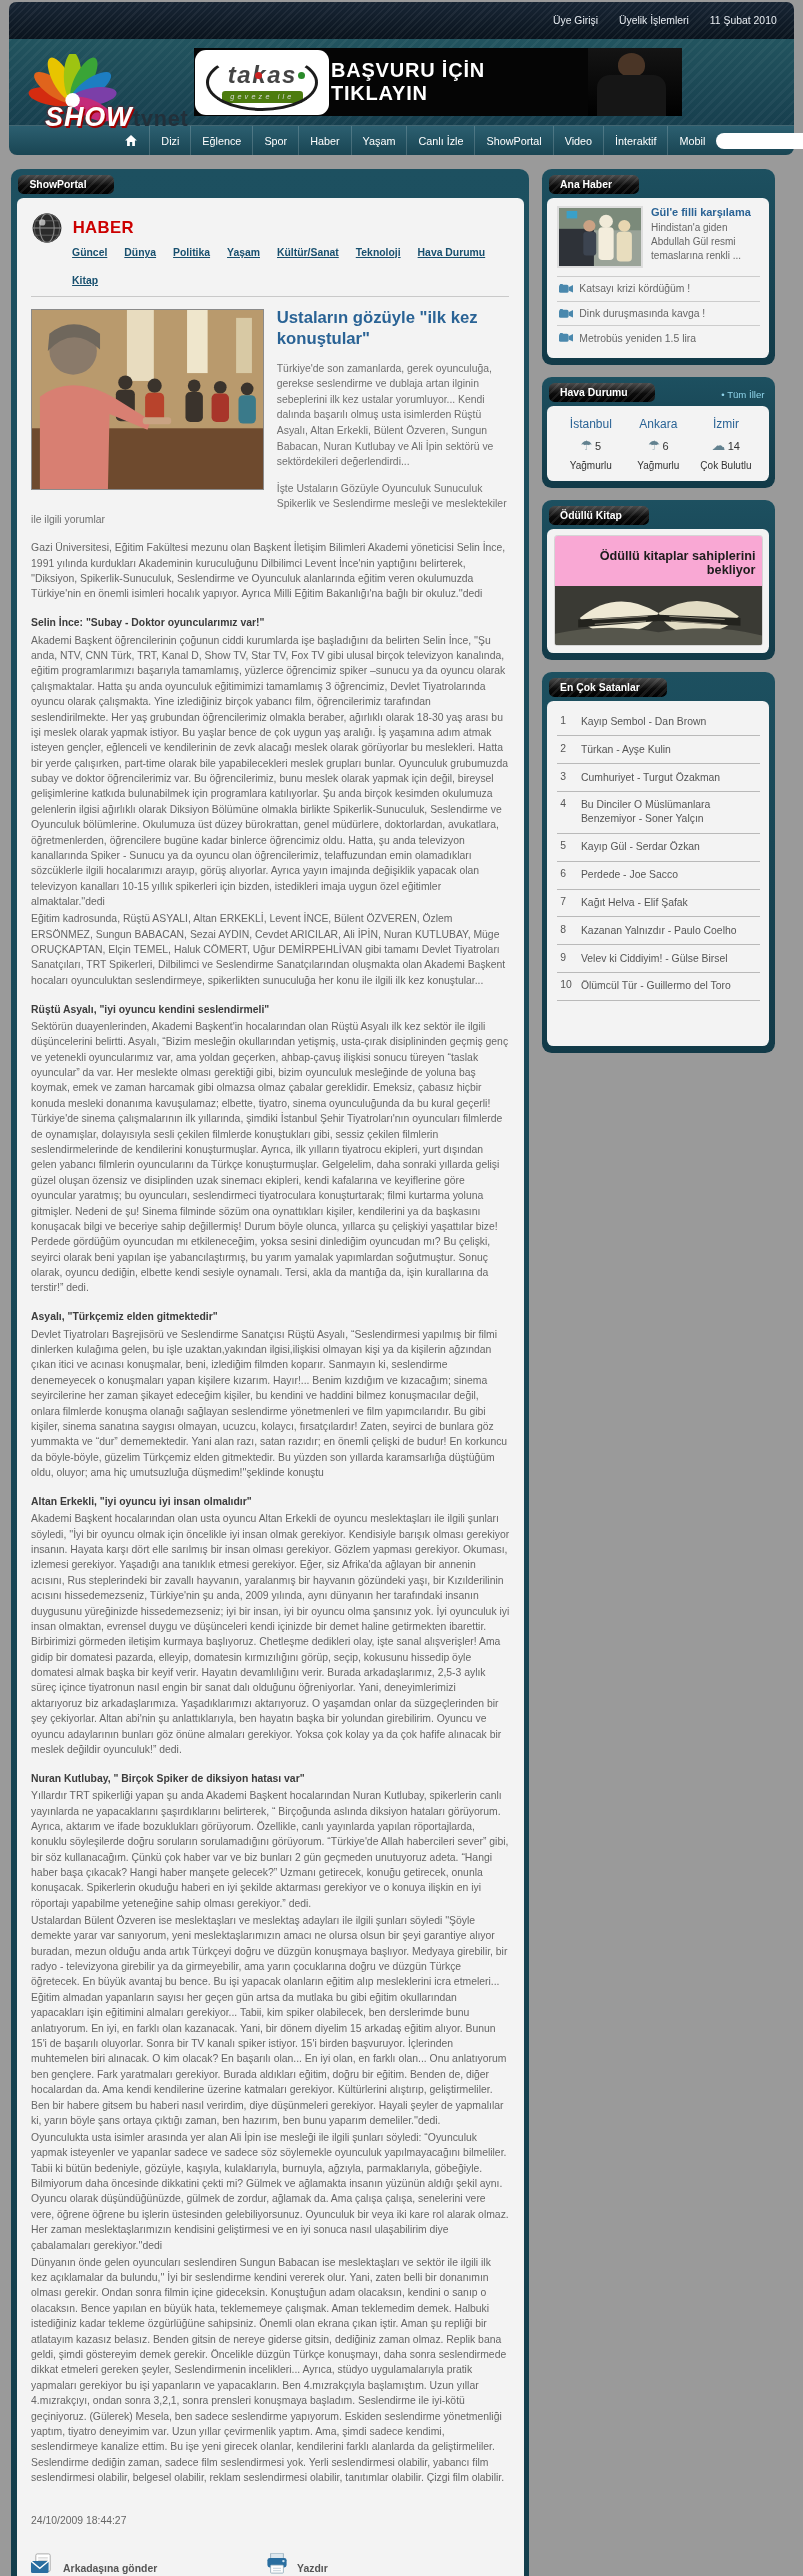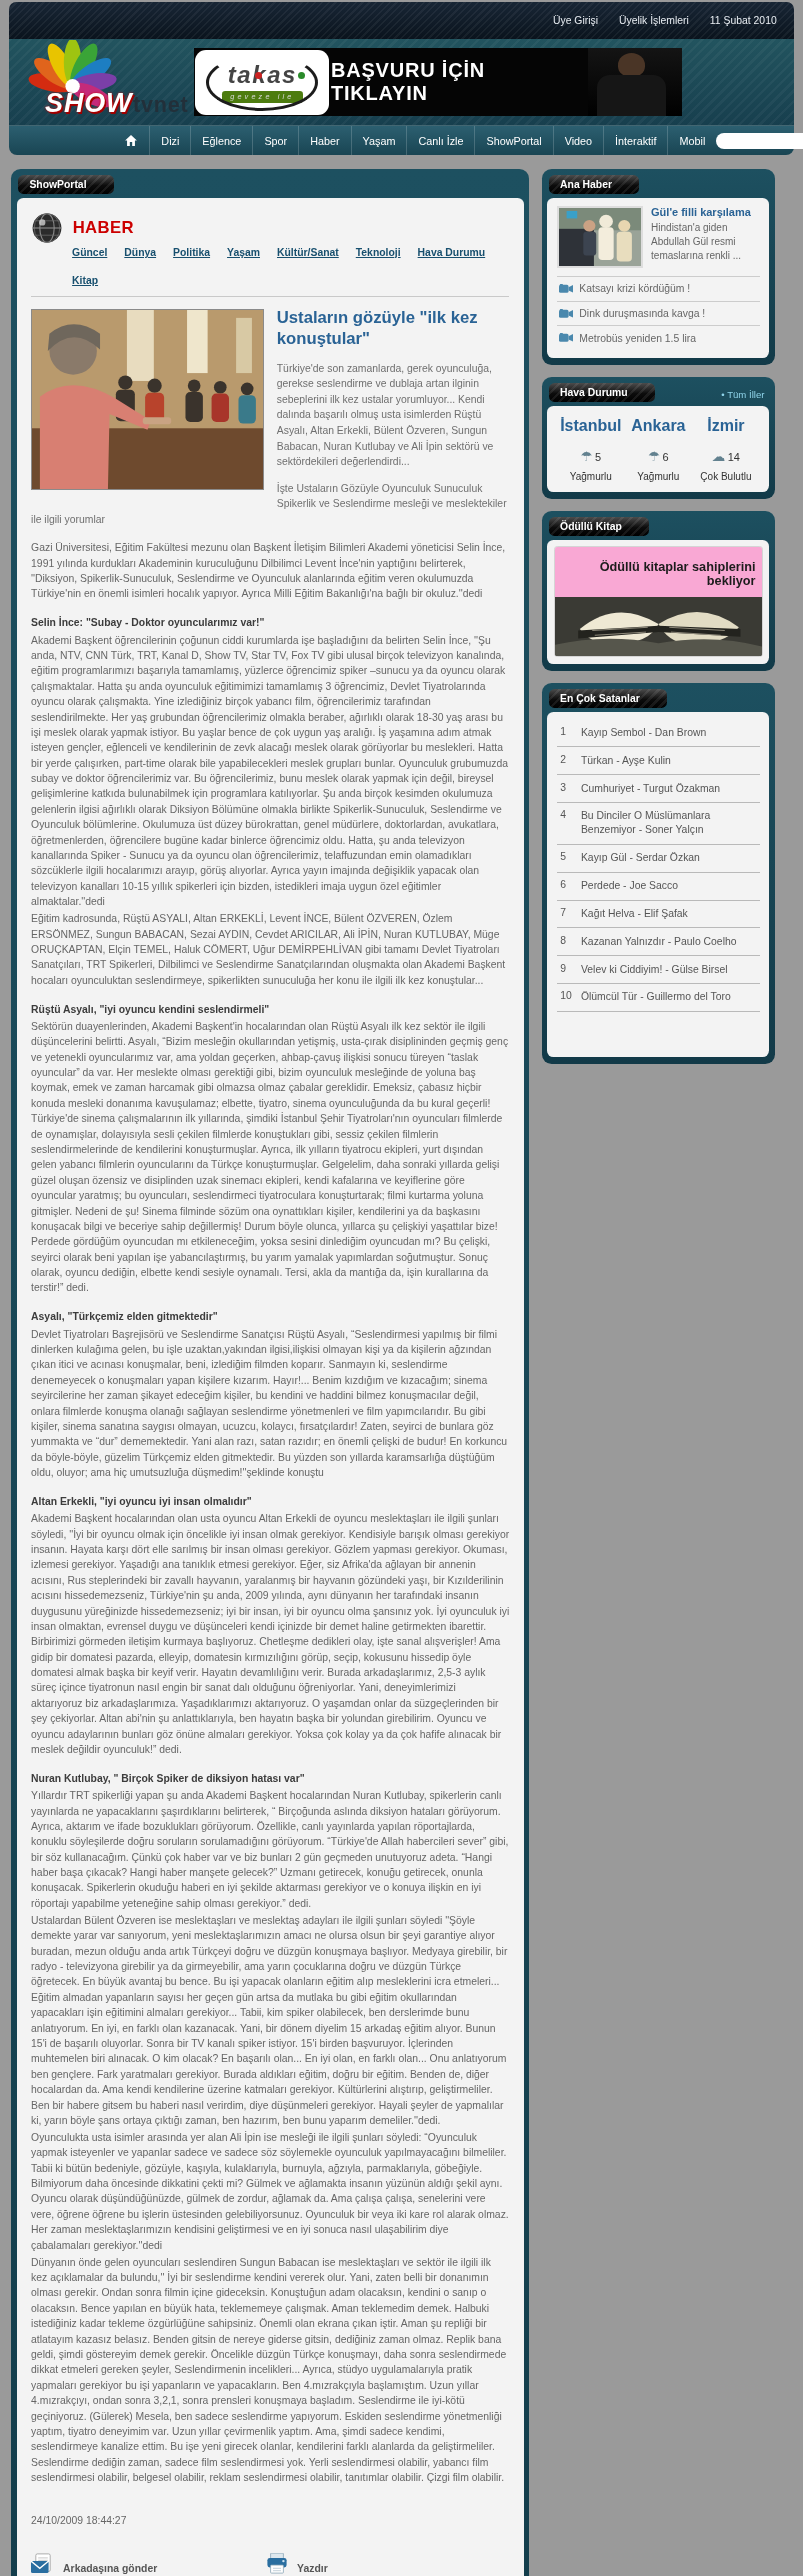--- a/index.html
+++ b/index.html
@@ -18,21 +18,21 @@
   }
   .topbar a { color:#e8edf2; text-decoration:none; cursor:pointer; }
 
   
   .header {
     height:86px; position:relative;
     background:
       repeating-linear-gradient(135deg, rgba(255,255,255,.04) 0 2.4px, transparent 2.4px 7.2px),
       linear-gradient(#22545f,#173f4e);
   }
-  .logo { position:absolute; left:14.3px; top:1px; width:163px; height:83px; }
+  .logo { position:absolute; left:14.3px; top:15px; width:163px; height:83px; }
   .logo .brandword { position:absolute; left:22px; top:48px; font-size:27px; font-weight:bold;
     color:#fff; letter-spacing:0.8px; text-shadow:0 0 2.4px #c00, 1.6px 1.6px 0 #900; font-style:italic; }
   .logo .brandsuffix { position:absolute; left:110px; top:53px; font-size:21.5px; color:#22303a;
     font-weight:bold; letter-spacing:0.8px; }
   .banner { position:absolute; left:185px; top:8.8px; width:488px; height:68px; background:#050505;
     display:flex; align-items:stretch; overflow:hidden; cursor:pointer; }
   .takas-blob { width:134px; background:#fff; border-radius:11px; margin:1.6px; position:relative;
     display:flex; flex-direction:column; align-items:center; justify-content:center;font-style:italic; }
   .takas-ring { position:absolute; inset:4px 11px; border:3.2px solid #1c1c1c; border-radius:50%;
     border-top-color:transparent; }
@@ -122,21 +122,21 @@
   .feat { display:flex; gap:8px; }
   .feat-img { width:86px; height:62px; border:2.4px solid #ddd; flex:none; }
   .feat-title { color:#2a6395; font-weight:bold; font-size:11px; margin-bottom:3.2px; cursor:pointer; }
   .feat-text { color:#666; font-size:10px; line-height:1.4; }
   .ana-list { margin-top:8px; }
   .ana-item { display:flex; gap:6.4px; align-items:center; padding:6.4px 1.6px; border-top:0.8px solid #ccc; cursor:pointer; }
   .ana-item span { color:#666; font-size:10.4px; }
 
   .wrow { display:flex; padding:3.2px 0 1.6px 0; }
   .w-city { flex:1; text-align:center; }
-  .w-name { color:#2a6395; font-weight:bold; font-size:16px; margin-bottom:13px; }
+  .w-name { color:#2a6395; font-weight:normal; font-size:12px; margin-bottom:6px; }
   .w-ic { color:#62818f; font-size:13.5px; margin-right:2.4px; font-family:"DejaVu Sans",sans-serif; }
   .w-temp { color:#333; font-size:11px; }
   .w-cond { color:#333; font-size:10px; margin-top:7.2px; }
 
   .bookbanner { border-radius:3.2px; overflow:hidden; border:0.8px solid #d5d5d5; }
   .bookbanner .yellow { background:#f9a8d4; color:#1c1c1c; font-weight:bold; font-size:12.7px;
     text-align:right; padding:12.7px 6.4px 9.6px 6.4px; }
 
   .bs-row { display:flex; gap:6.4px; padding:6.4px 3.2px; border-bottom:0.8px solid #b9b9b9; cursor:pointer; }
   .bs-rank { color:#555; font-size:10.4px; width:14.3px; flex:none; }

